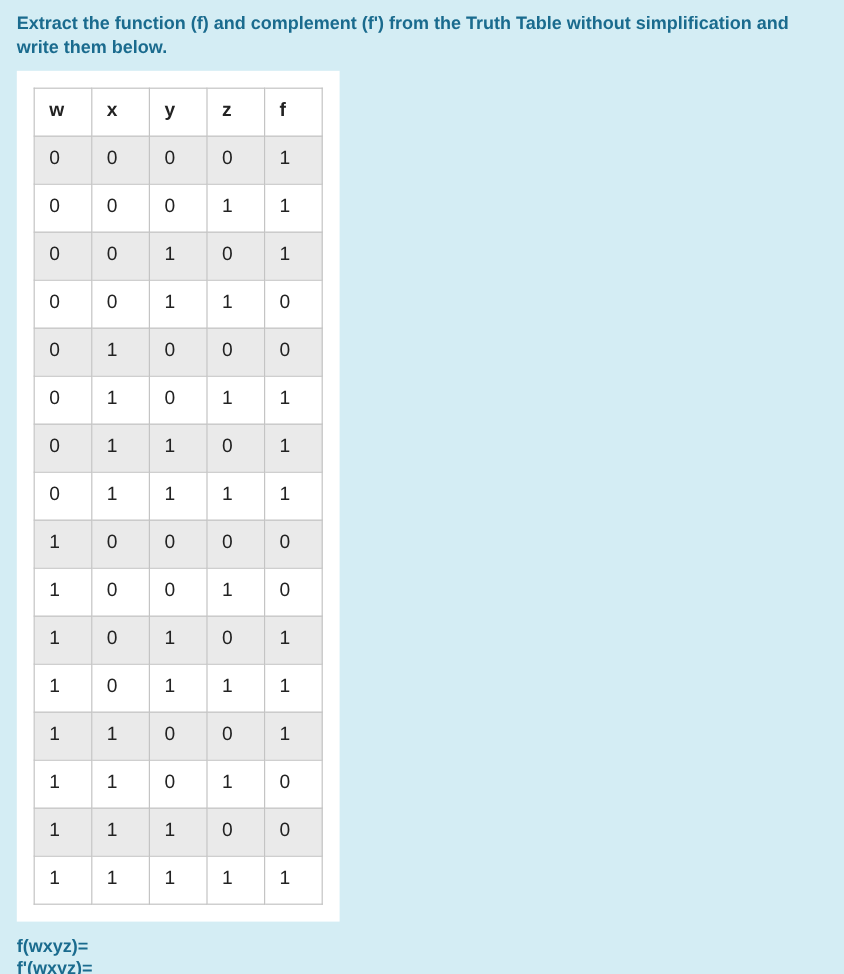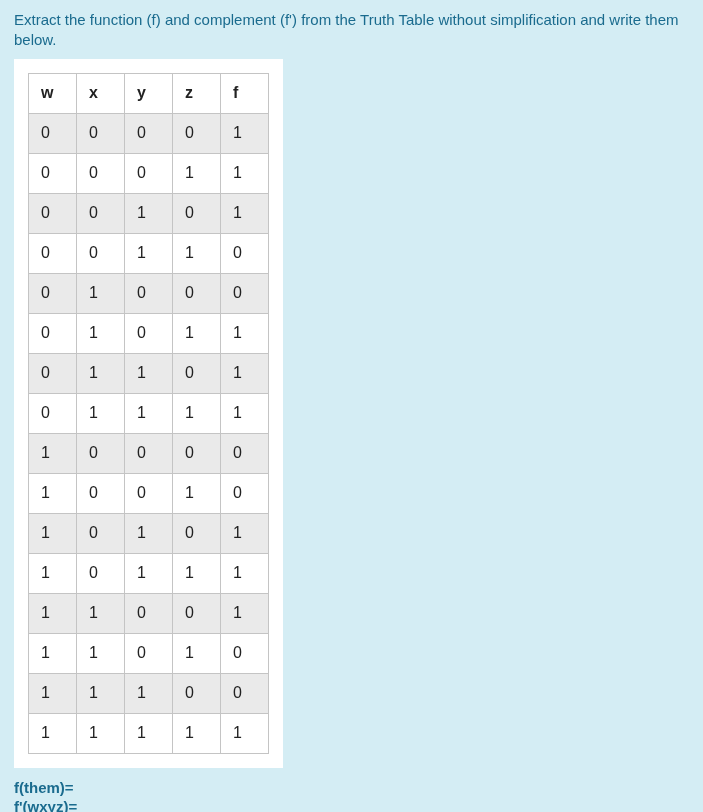--- a/index.html
+++ b/index.html
@@ -10,21 +10,21 @@
     body {
       font-family: Verdana, Geneva, sans-serif;
       background-color: #d4edf4;
       width: 703px;
       height: 812px;
       padding: 10px 14px;
     }
     .instruction {
       color: #1a6b8e;
       font-size: 15px;
-      font-weight: normal;
+      font-weight: bold;
       line-height: 1.35;
       margin-bottom: 8px;
     }
     .table-wrapper {
       background-color: #ffffff;
       padding: 14px;
       display: inline-block;
       margin-bottom: 6px;
     }
     table {
@@ -185,17 +185,17 @@
         <td>1</td>
         <td>1</td>
         <td>1</td>
         <td>1</td>
         <td>1</td>
       </tr>
     </tbody>
   </table>
 </div>
 
-<div class="answer-line">f(them)=</div>
+<div class="answer-line">f(wxyz)=</div>
 <div class="answer-line">f'(wxyz)=</div>
 
 
 
 
 </body></html>

